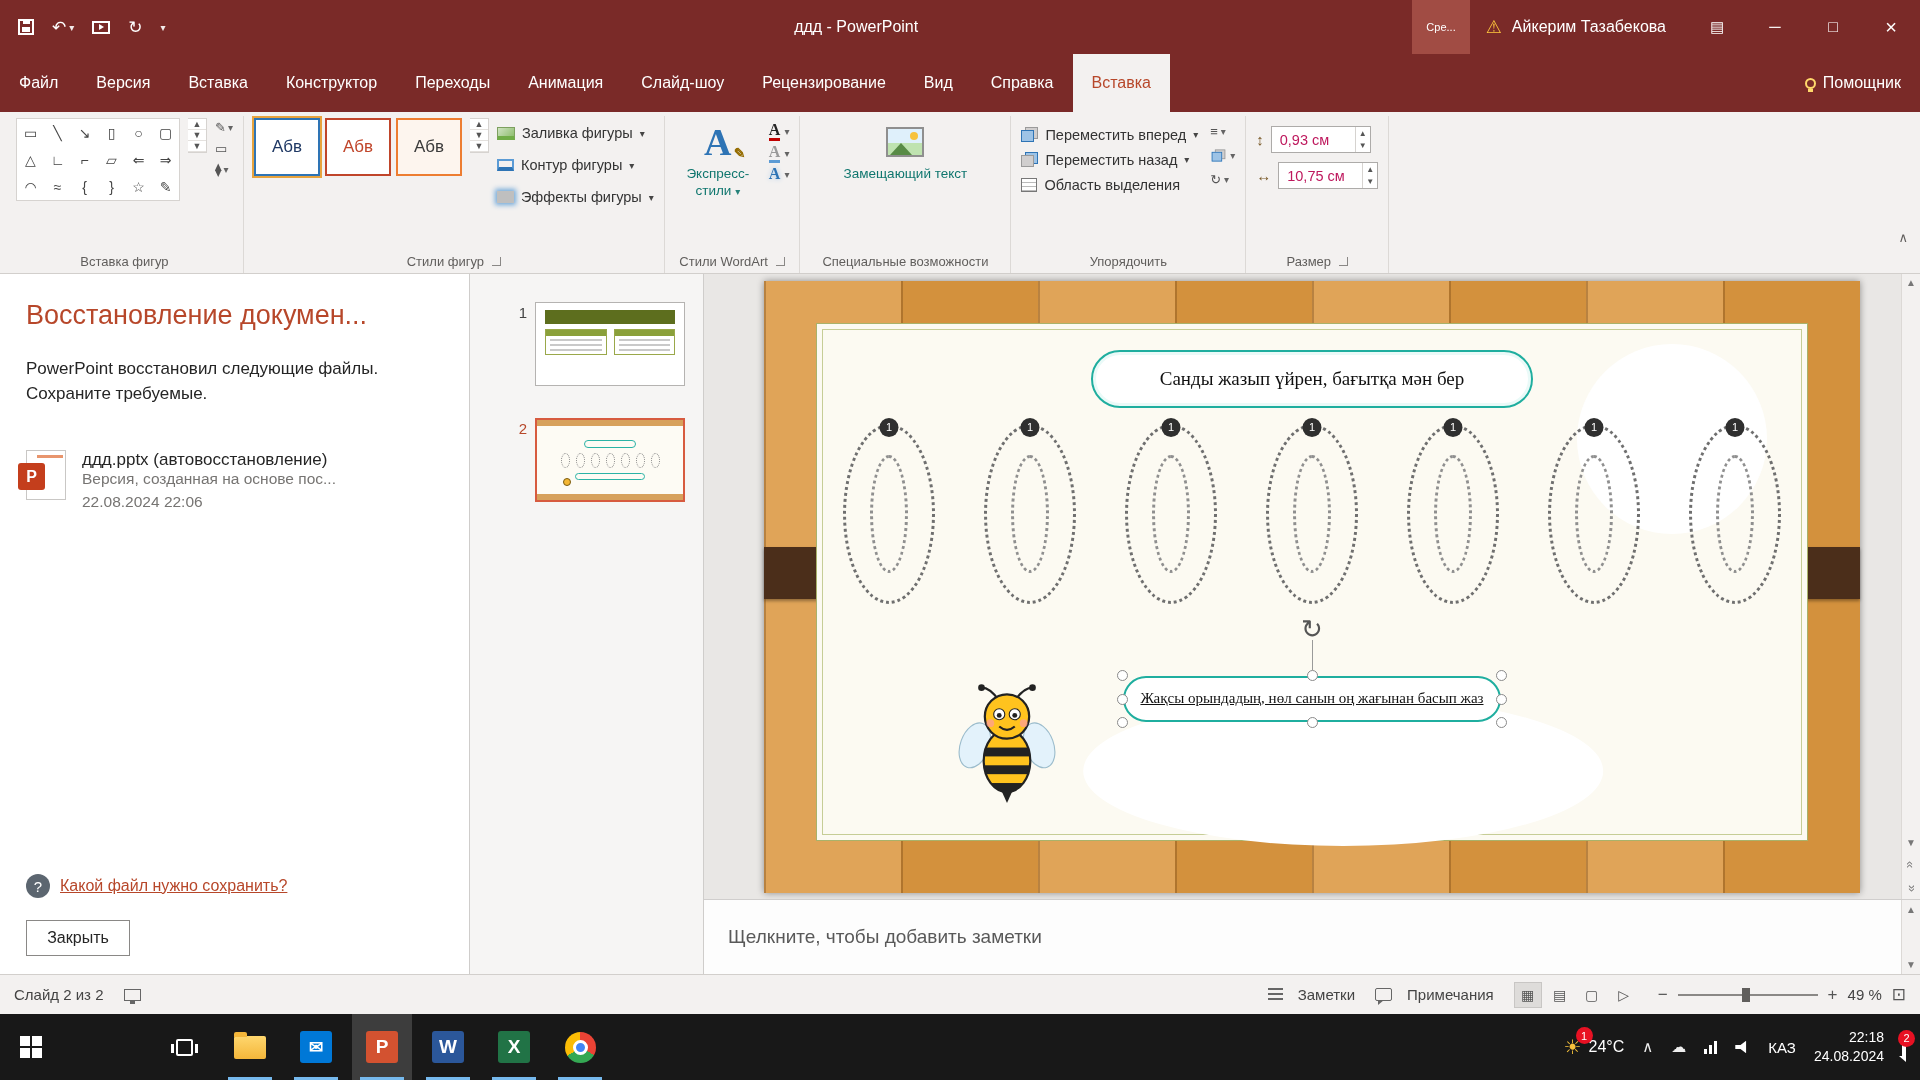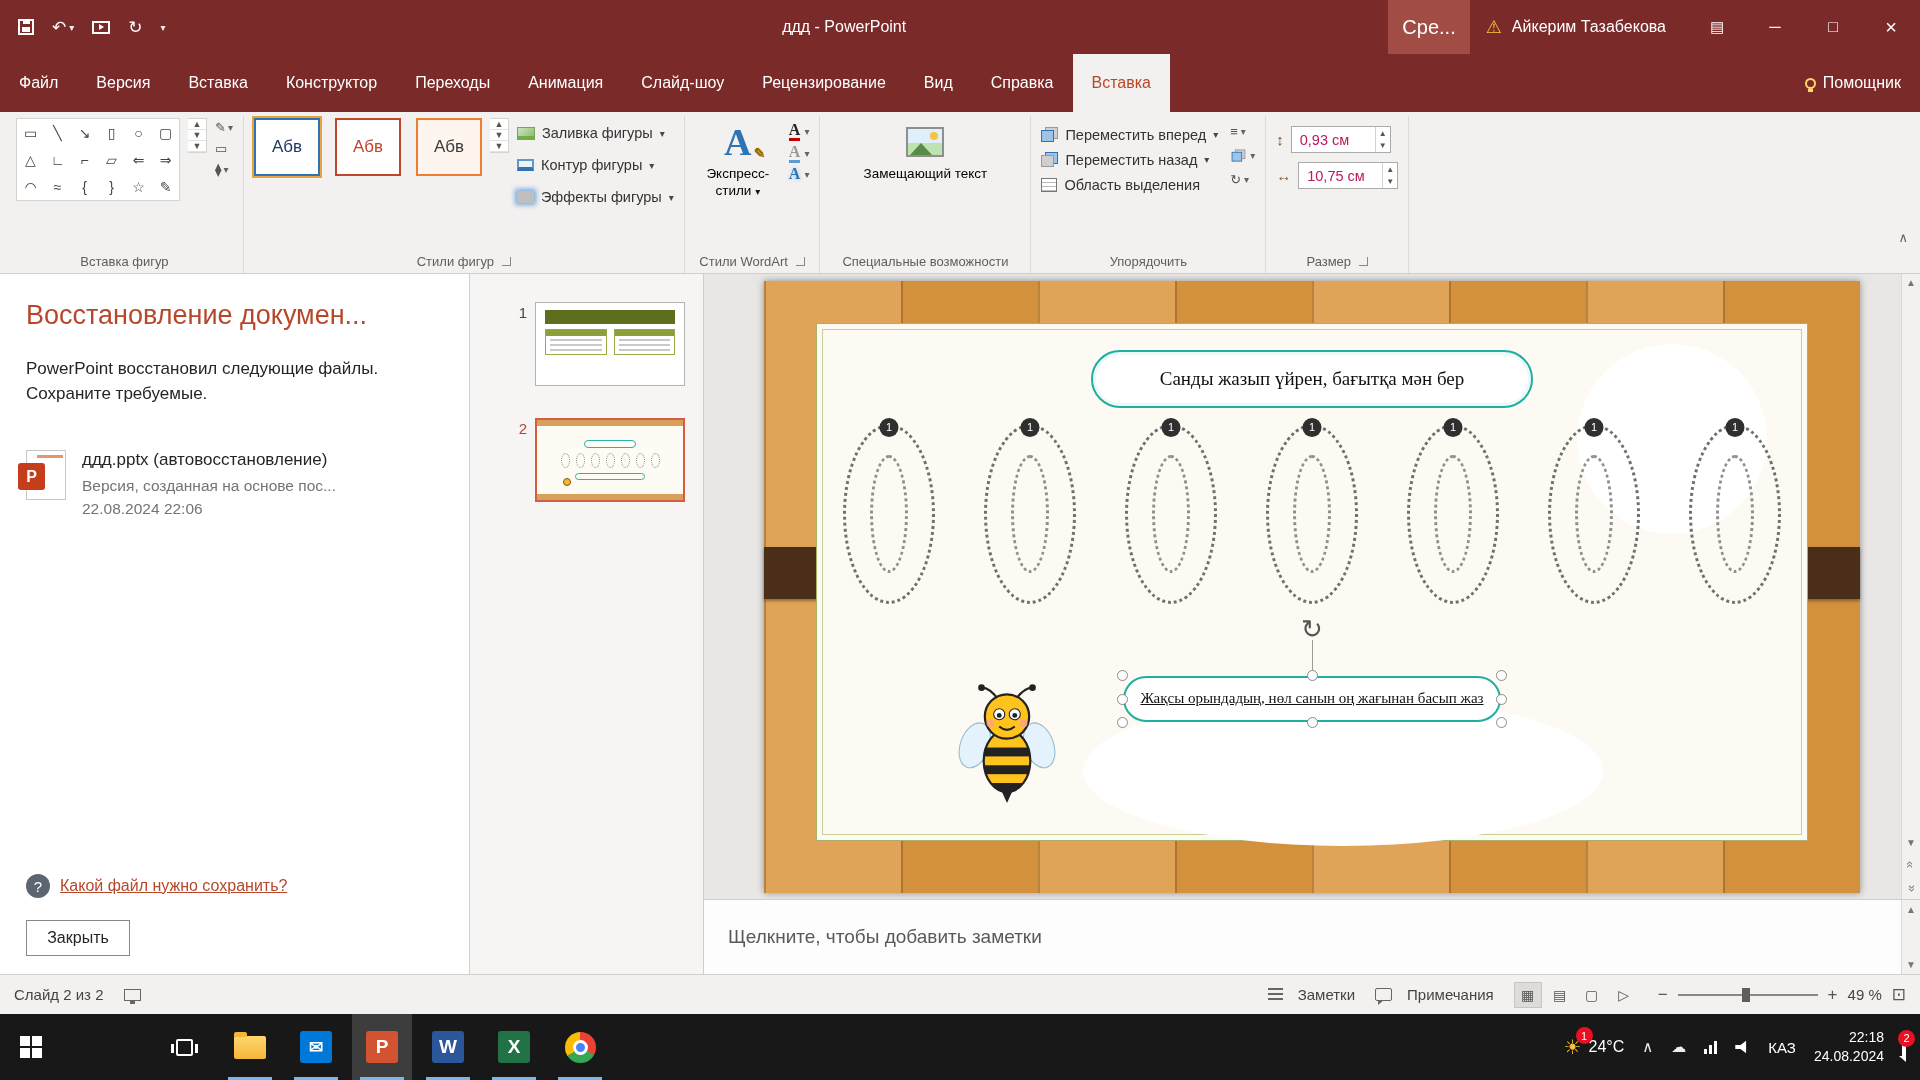--- a/index.html
+++ b/index.html
@@ -12,21 +12,21 @@
   .qat{display:flex;align-items:center;gap:18px;padding-left:18px;width:300px}
   .qat-btn{display:flex;align-items:center;gap:3px;cursor:pointer;font-size:17px;color:#fff}
   .icon-save{width:16px;height:16px;border:2px solid #fff;position:relative;display:inline-block}
   .icon-save:before{content:"";position:absolute;left:3px;top:-1px;width:7px;height:4px;background:#fff}
   .icon-save:after{content:"";position:absolute;left:2px;bottom:1px;width:8px;height:5px;background:#fff}
   .caret{font-size:10px;opacity:.9}
   .mini-monitor{width:18px;height:13px;border:2px solid #fff;display:inline-flex;align-items:center;justify-content:center}
   .mini-play{width:0;height:0;border-left:5px solid #fff;border-top:3px solid transparent;border-bottom:3px solid transparent}
   .tb-title{flex:1;text-align:center;font-size:16px}
   .tb-right{display:flex;align-items:center;height:100%}
-  .ctx-tab{background:#a14c44;height:100%;display:flex;align-items:center;padding:13px 14px;font-size:20px;cursor:pointer}
+  .ctx-tab{background:#a14c44;height:100%;display:flex;align-items:center;padding:13px 14px;font-size:11px;cursor:pointer}
   .warn{color:#ffc83d;font-size:18px;margin:0 10px 0 16px}
   .user{font-size:16px;margin-right:22px}
   .win-btn{width:58px;height:100%;display:flex;align-items:center;justify-content:center;font-size:16px;cursor:pointer}
   .ribbon-opt{font-size:15px}
   .win-close{font-size:20px}
 
   
   .tabs-row{height:58px;background:#7a2a28;display:flex;align-items:stretch;color:#fff}
   .tab{display:flex;align-items:center;padding:0 19px;font-size:16px;cursor:pointer;gap:7px}
   .tab.active{background:#f3f1f0;color:#b7472a}
@@ -44,34 +44,34 @@
   .rg-label{height:24px;font-size:13px;color:#605e5c;display:flex;align-items:center;justify-content:center;gap:8px;white-space:nowrap}
   .launcher{width:9px;height:9px;border-right:1.5px solid #8a8886;border-bottom:1.5px solid #8a8886;display:inline-block;cursor:pointer}
 
   .shape-grid{display:grid;grid-template-columns:repeat(6,27px);grid-auto-rows:27px;background:#fff;border:1px solid #d6d3d0}
   .shape-cell{display:flex;align-items:center;justify-content:center;font-size:14px;color:#444;cursor:pointer}
   .gal-col{display:flex;flex-direction:column;border:1px solid #d6d3d0;border-left:none}
   .gal-btn{width:18px;flex:1;display:flex;align-items:center;justify-content:center;font-size:9px;color:#555;background:#fff;cursor:pointer;border-bottom:1px solid #e4e1de}
   .mini-tools{display:flex;flex-direction:column;gap:6px;padding-top:2px}
   .mini-tool{font-size:13px;color:#555;cursor:pointer;display:flex;gap:2px;align-items:center}
 
-  .samples{display:flex;gap:15px}
+  .samples{display:flex;gap:5px}
   .sample{width:66px;height:58px;background:#fff;border:1px solid #cfccca;display:flex;align-items:center;justify-content:center;font-size:17px;cursor:pointer}
   .sample.s1{border:2px solid #2e74b5;outline:2px solid #e8a33d;color:#1f3864}
   .sample.s2{border:2px solid #c0452a;color:#c0452a}
   .sample.s3{border:2px solid #ed7d31;color:#3b3b3b;background:#fdf5ee}
   .style-btns{display:flex;flex-direction:column;gap:6px;padding-top:2px}
   .style-btn{display:flex;align-items:center;gap:7px;font-size:14.5px;color:#333;cursor:pointer;height:26px}
   .icon-fill{width:18px;height:13px;background:linear-gradient(135deg,#cfe3c2,#8fbf6f);border:1px solid #7da05f;border-bottom:4px solid #70ad47}
   .icon-outline{width:17px;height:12px;border:2px solid #5b9bd5;border-bottom:4px solid #2e74b5}
   .icon-effects{width:17px;height:12px;background:#bfbfbf;box-shadow:0 0 5px 2px rgba(91,155,213,.85)}
 
   .big-btn{display:flex;flex-direction:column;align-items:center;width:86px;cursor:pointer;text-align:center}
   .big-btn .bi{height:48px;display:flex;align-items:center;justify-content:center}
-  .big-btn .bl{font-size:13.5px;color:#000000;line-height:1.25}
+  .big-btn .bl{font-size:13.5px;color:#0f766e;line-height:1.25}
   .wa-A{font-size:38px;font-weight:bold;color:#2e74b5;font-family:"Liberation Serif",serif;position:relative}
   .wa-A .pencil{position:absolute;right:-14px;bottom:2px;font-size:14px;color:#946c00}
   .wa-col{display:flex;flex-direction:column;gap:3px;padding-top:4px}
   .wa-small{display:flex;align-items:center;gap:4px;font-size:12px;color:#555;cursor:pointer}
   .wa-f{font-family:"Liberation Serif",serif;font-weight:bold;font-size:16px;color:#252525;border-bottom:3px solid #c00000;line-height:1}
   .wa-o{font-family:"Liberation Serif",serif;font-weight:bold;font-size:16px;color:#9a9a9a;border-bottom:3px solid #5b9bd5;line-height:1}
   .wa-e{font-family:"Liberation Serif",serif;font-weight:bold;font-size:16px;color:#2e74b5;text-shadow:0 0 5px #9dc3e6;line-height:1}
 
   .icon-picture{width:38px;height:30px;border:2px solid #8f8f8f;background:linear-gradient(180deg,#dff0fb 55%,#bfe3b0 55%);position:relative}
   .icon-picture:before{content:"";position:absolute;right:4px;top:3px;width:8px;height:8px;border-radius:50%;background:#f7c23c}
@@ -99,21 +99,21 @@
 
   
   .main{flex:1;display:flex;min-height:0}
   .recovery{width:470px;background:#fff;border-right:1px solid #cfcdcb;padding:26px 26px 18px 26px;display:flex;flex-direction:column}
   .rec-title{font-size:27px;color:#b7472a;margin-bottom:26px;white-space:nowrap;overflow:hidden}
   .rec-msg{font-size:17px;color:#252525;line-height:1.45;margin-bottom:44px}
   .rec-file{display:flex;gap:16px;cursor:pointer}
   .ppt-file{position:relative;width:40px;height:50px;background:#fff;border:1px solid #c9c7c5;flex-shrink:0}
   .ppt-file:before{content:"";position:absolute;right:2px;top:4px;width:26px;height:3px;background:#e8956d}
   .ppt-band{position:absolute;left:-9px;top:12px;width:27px;height:27px;background:#c43e1c;color:#fff;font-weight:bold;font-size:16px;display:flex;align-items:center;justify-content:center;border-radius:3px}
-  .rec-fname{font-size:17px;color:#252525;margin-bottom:7px}
+  .rec-fname{font-size:17px;color:#252525;}
   .rec-fdetail,.rec-fdate{font-size:15.5px;color:#767472;margin-bottom:5px}
   .rec-bottom{margin-top:auto}
   .rec-help{display:flex;align-items:center;gap:10px;margin-bottom:22px}
   .qmark{width:24px;height:24px;border-radius:50%;background:#5c6670;color:#fff;font-size:15px;display:flex;align-items:center;justify-content:center;flex-shrink:0}
   .rec-link{color:#b7472a;text-decoration:underline;font-size:16px;cursor:pointer}
   .rec-close{align-self:flex-end;width:104px;height:36px;background:#fff;border:1px solid #8a8886;font-size:16px;color:#252525;cursor:pointer}
 
   .thumbs{width:234px;background:#f6f5f4;border-right:1px solid #cfcdcb;padding-top:28px}
   .thumb-row{display:flex;gap:8px;justify-content:flex-end;padding-right:18px;margin-bottom:32px;cursor:pointer}
   .thumb-num{font-size:15px;color:#444;padding-top:2px}

